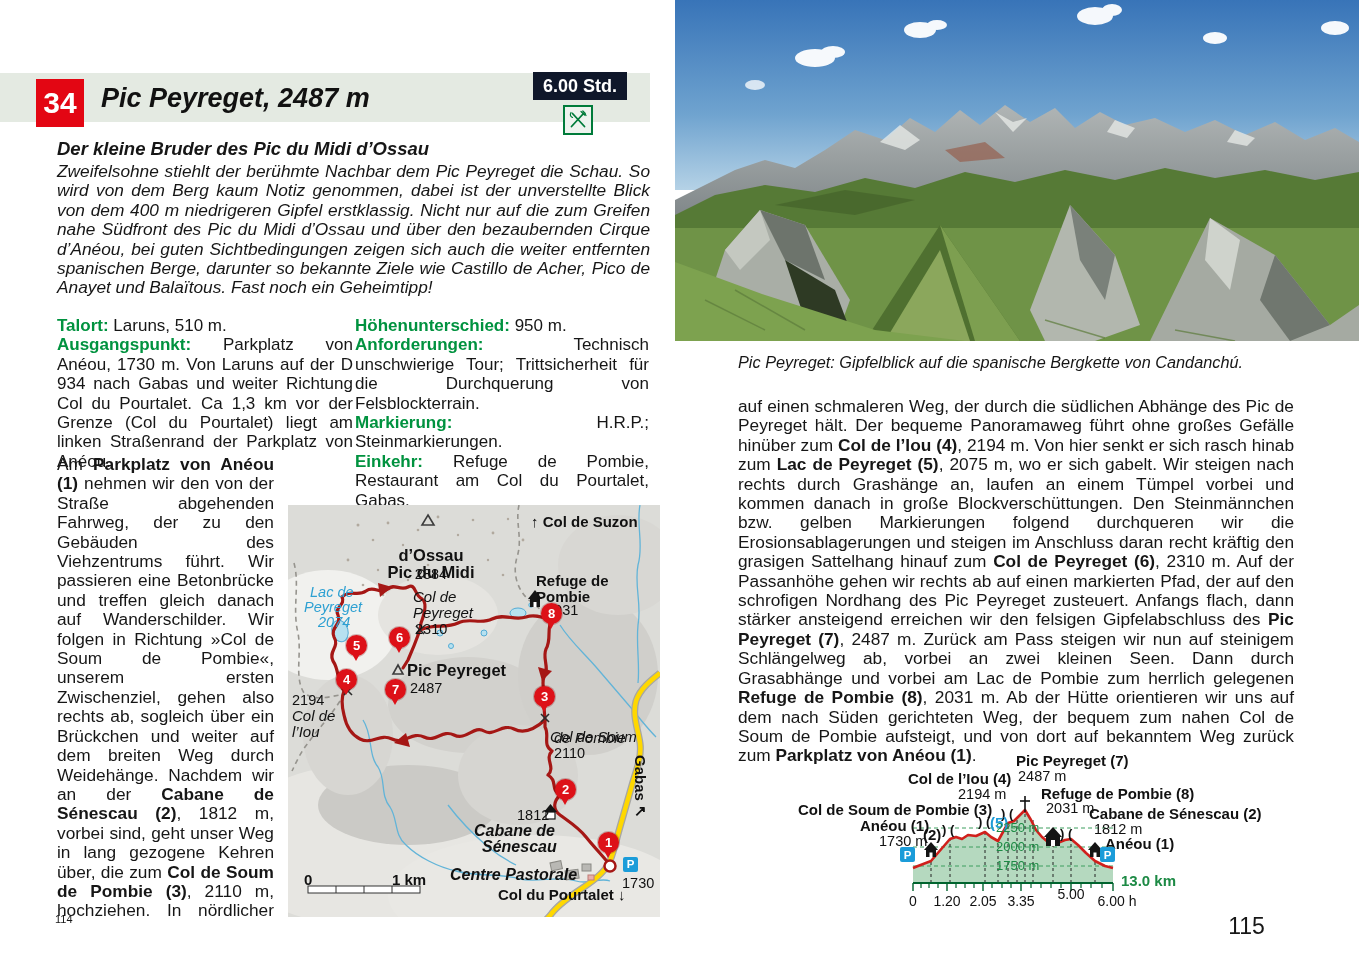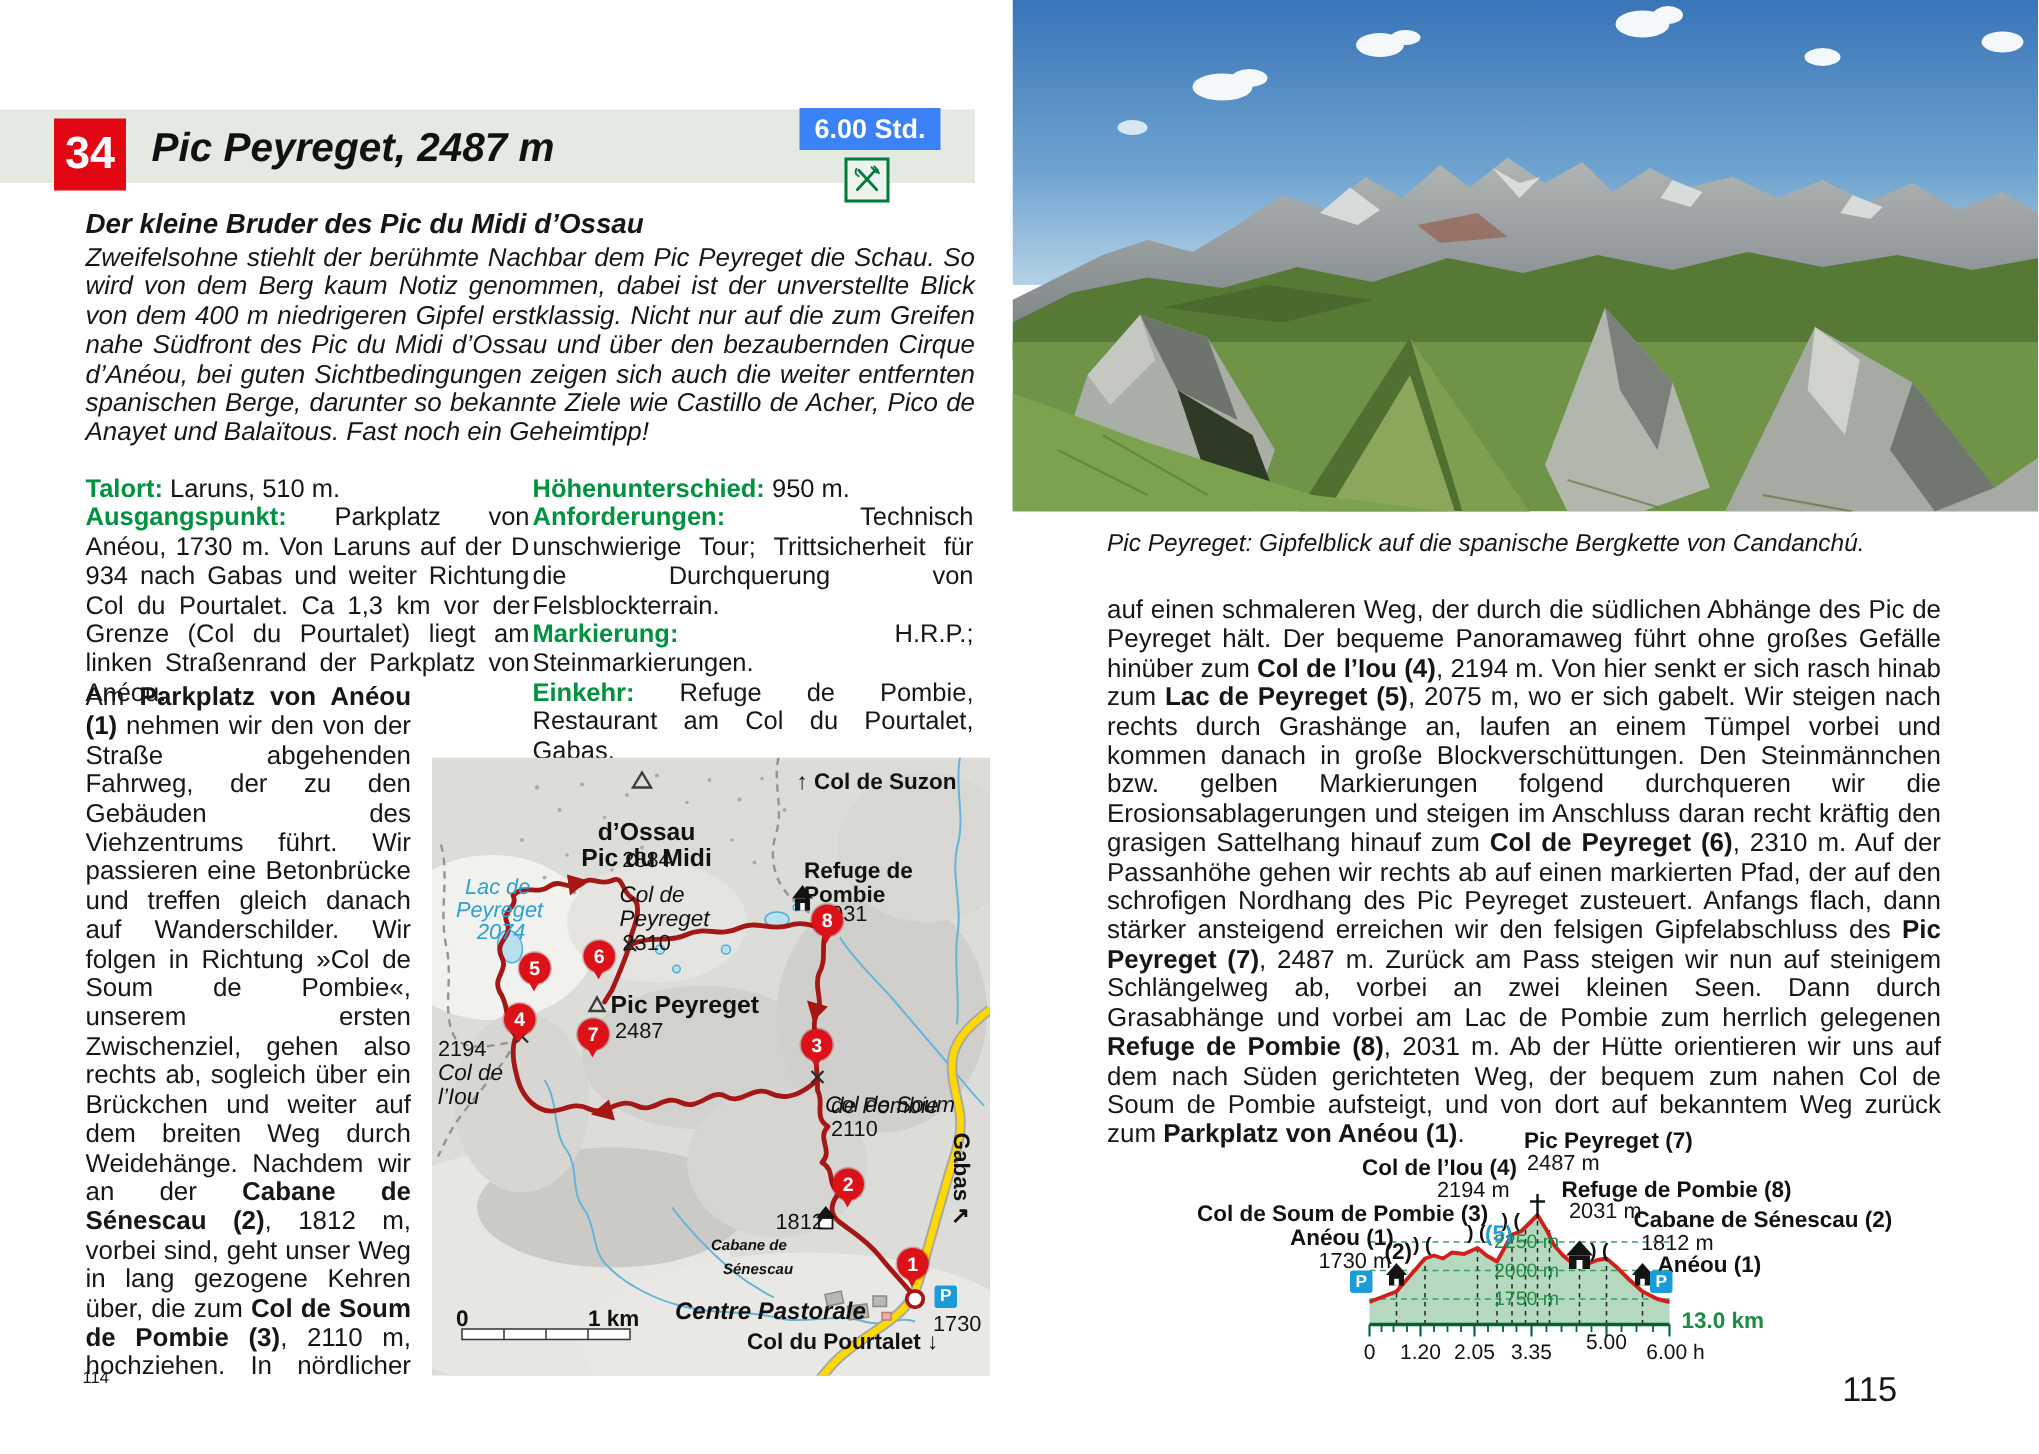--- a/index.html
+++ b/index.html
@@ -4,21 +4,21 @@
 <style>
   html,body{margin:0;padding:0;background:#fff;}
   #stage{position:relative;width:1359px;height:969px;background:#ffffff;
          font-family:"Liberation Sans",sans-serif;color:#161616;overflow:hidden;}
   .abs{position:absolute;}
   
   .band{left:0;top:73px;width:650px;height:49px;background:#e4eae2;}
   .numbox{left:36px;top:79px;width:48px;height:48px;background:#e30613;color:#fff;
           font-size:30px;font-weight:bold;display:flex;align-items:center;justify-content:center;}
   .title{left:101px;top:83px;font-size:27px;font-weight:bold;font-style:italic;color:#111;}
-  .badge{left:533px;top:72px;width:94px;height:28px;background:#3b82f6;color:#fff;
+  .badge{left:533px;top:72px;width:94px;height:28px;background:#0f172a;color:#fff;
          font-size:18px;font-weight:bold;display:flex;align-items:center;justify-content:center;}
   .utensilbox{left:563px;top:105px;width:30px;height:30px;border:2px solid #007b3a;background:#eef3ee;
           display:flex;align-items:center;justify-content:center;box-sizing:border-box;}
   
   .subtitle{left:57px;top:138px;width:592px;font-size:18.5px;font-weight:bold;font-style:italic;}
   .intro{left:57px;top:162px;width:593px;font-size:17.3px;line-height:19.4px;font-style:italic;
          text-align:justify;hyphens:auto;}
   .infocol{top:316px;font-size:17px;line-height:19.4px;text-align:justify;hyphens:auto;}
   .infocol p{margin:0;}
   .ilabel{color:#00923f;font-weight:bold;}
@@ -28,21 +28,21 @@
   .map-float{float:right;width:372px;height:425px;margin-top:50px;margin-left:14px;position:relative;}
   .pagenum-l{left:55px;top:913px;font-size:11px;}
   .pagenum-r{left:1200px;top:913px;width:93px;text-align:center;font-size:23px;}
   
   .map-label{position:absolute;white-space:nowrap;color:#111;}
   .m-bold15{font-size:15px;font-weight:bold;}
   .m-bold17{font-size:16.5px;font-weight:bold;}
   .m-it15{font-size:15px;font-style:italic;}
   .m-reg14{font-size:14.5px;}
   .m-blue{color:#2da0d2;font-style:italic;font-size:14.5px;}
-  .m-bolditalic{font-size:10px;font-weight:bold;font-style:italic;}
+  .m-bolditalic{font-size:16px;font-weight:bold;font-style:italic;}
   .center{text-align:center;}
   .pin{position:absolute;width:21px;height:21px;background:#dd1118;border-radius:50%;
        color:#fff;font-size:13px;font-weight:bold;display:flex;align-items:center;justify-content:center;
        box-shadow:0 0 0 1px rgba(120,0,0,.25);}
   .pin::after{content:"";position:absolute;left:5px;top:17px;border-left:5px solid transparent;
        border-right:5px solid transparent;border-top:9px solid #dd1118;}
   .pbox{position:absolute;width:15px;height:15px;background:#1b9cd9;color:#fff;border-radius:2px;
        font-size:11.5px;font-weight:bold;display:flex;align-items:center;justify-content:center;}
   
   .photo{left:675px;top:0;width:684px;height:341px;}

